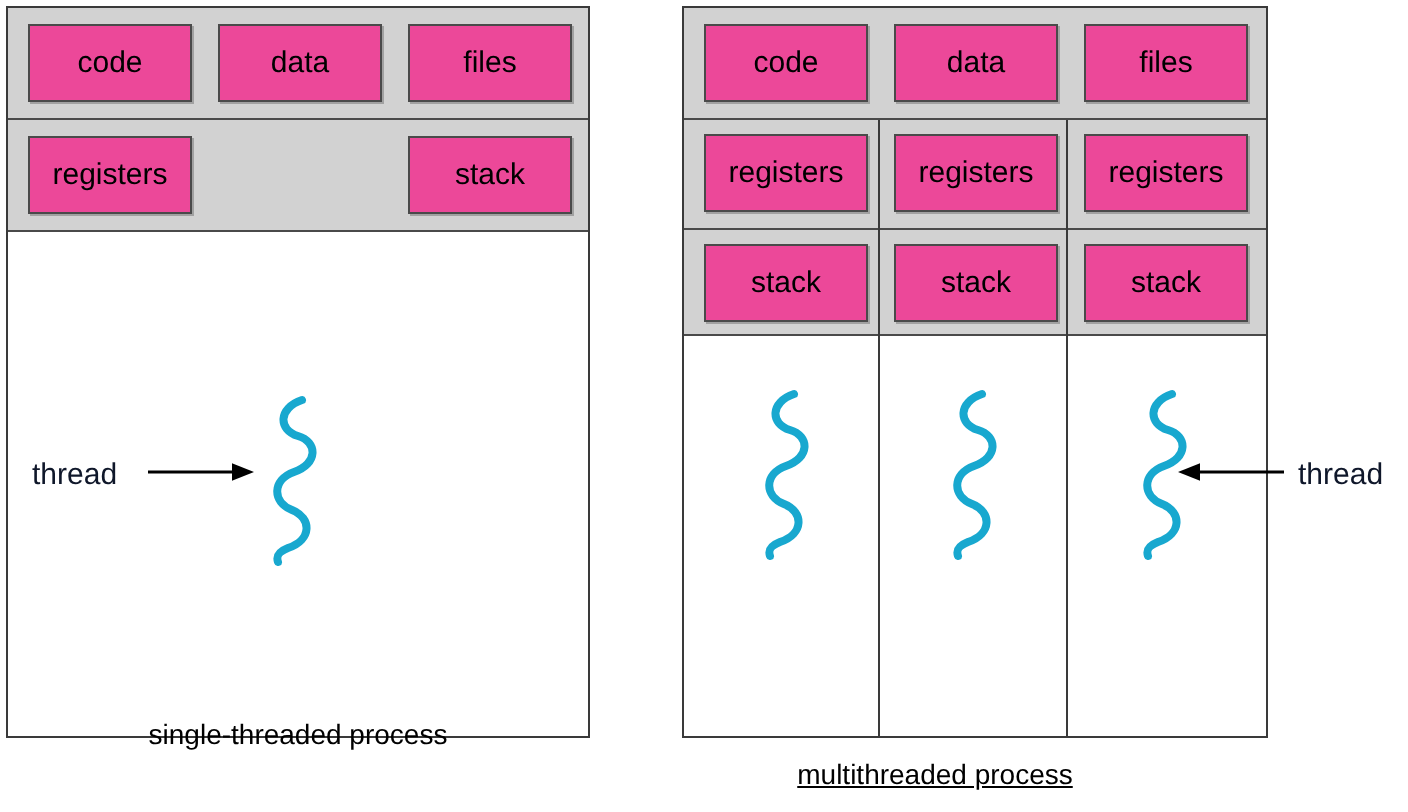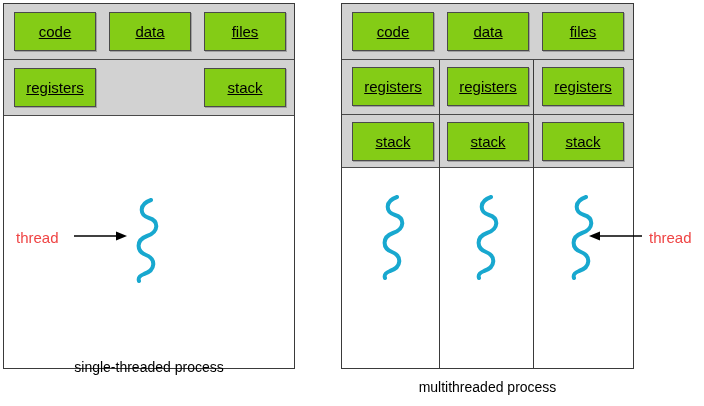--- a/index.html
+++ b/index.html
@@ -36,51 +36,50 @@
     left: 0;
     right: 0;
     height: 1px;
     background: #4a4a4a;
   }
 
   
   .cell {
     position: absolute;
     box-sizing: border-box;
-    background: #84cc16;
+    background: #ec4899;
     border: 1px solid #4a4a4a;
     box-shadow: 1px 1px 0 0 rgba(120,120,120,0.55);
     display: flex;
     align-items: center;
     justify-content: center;
     font-size: 15px;
     color: #000000;
     line-height: 1;
     white-space: nowrap;
-    text-decoration: underline;
   }
 
   
   .vdiv {
     position: absolute;
     width: 1px;
     background: #3a3a3a;
   }
 
   
   .squiggle {
     position: absolute;
   }
   .squiggle svg { display: block; }
 
   
   .arrow-label {
     position: absolute;
     font-size: 15px;
-    color: #ef4444;
+    color: #0f172a;
     white-space: nowrap;
     line-height: 1;
   }
   .arrow-svg { position: absolute; }
   .arrow-svg svg { display: block; }
 
   .caption {
     position: absolute;
     font-size: 14px;
     color: #000000;
@@ -198,13 +197,13 @@
 </div>
 
 <div class="arrow-svg" style="left:588px; top:230px;">
   <svg width="54" height="12" viewBox="0 0 54 12" fill="none">
     <line x1="9" y1="6" x2="54" y2="6" stroke="#000000" stroke-width="1.6"></line>
     <polygon points="1,6 12,1.6 12,10.4" fill="#000000"></polygon>
   </svg>
 </div>
 <div class="arrow-label" style="left:649px; top:230px;">thread</div>
 
-<div class="caption" style="left:341px; top:380px; width:293px;">multithreaded process</div>
+<div class="caption" style="left:321px; top:380px; width:293px;text-decoration:underline;">multithreaded process</div>
 
 </body></html>

